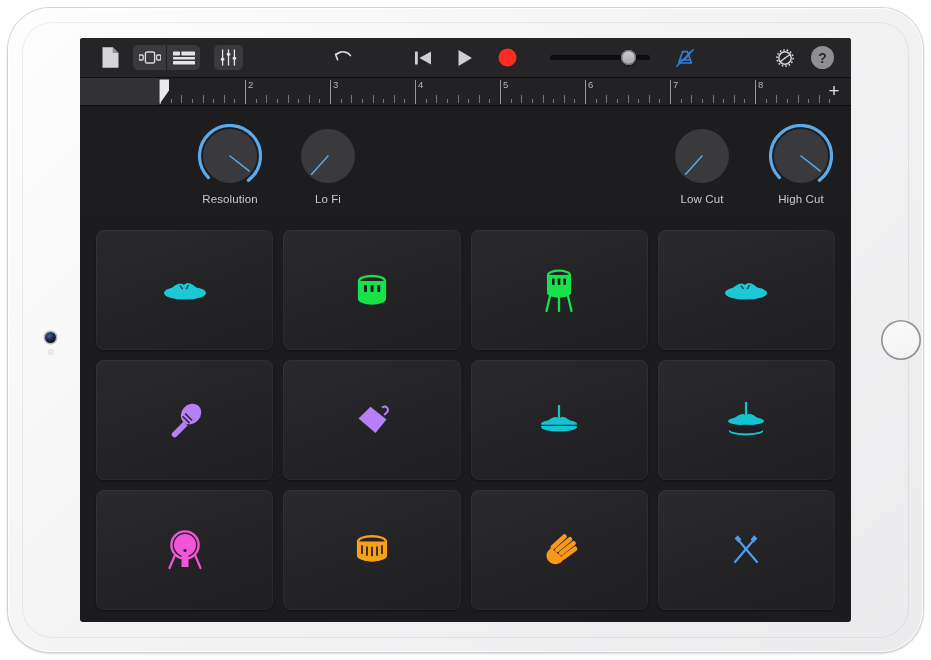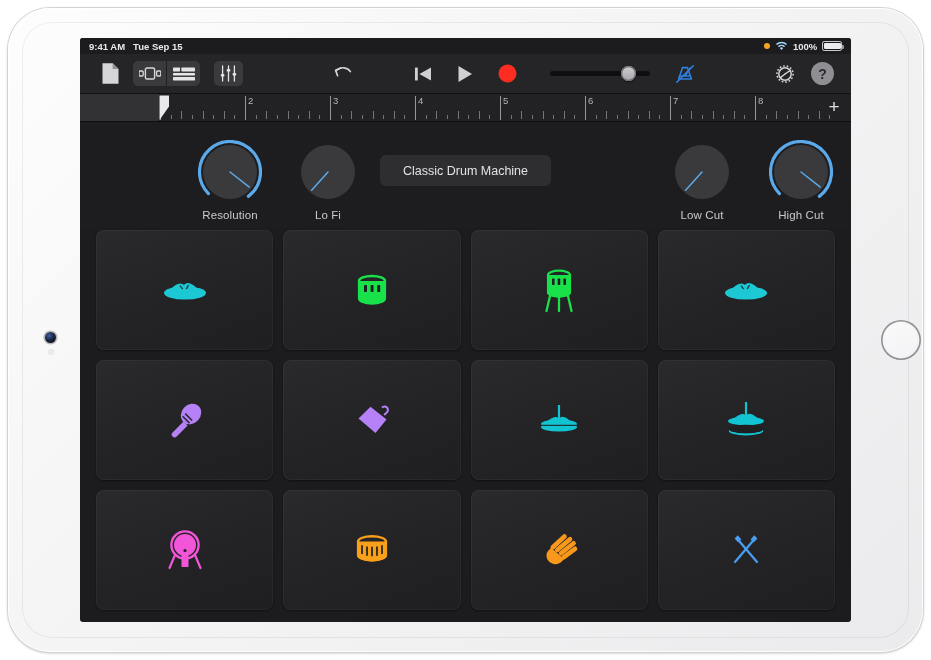--- a/index.html
+++ b/index.html
@@ -283,38 +283,20 @@
 
 <div id="ipad-frame">
   <div id="frame-inner-bevel"></div>
   <div id="camera"></div>
   <div id="ambient-sensor"></div>
   <div id="home-button"></div>
 </div>
 
 <div id="screen">
 
-  <div id="status-bar">
-    <div id="status-left">
-      <span>9:41 AM</span>
-      <span>Tue Sep 15</span>
-    </div>
-    <div id="status-right">
-      <span class="status-dot"></span>
-      <svg class="wifi-ico" width="13" height="10" viewBox="0 0 13 10">
-        <path d="M6.5 8.9 4.75 7.0a2.6 2.6 0 0 1 3.5 0Z" fill="#9fd9f5"></path>
-        <path d="M2.9 5.1a5.2 5.2 0 0 1 7.2 0l-1.05 1.1a3.75 3.75 0 0 0-5.1 0Z" fill="#9fd9f5"></path>
-        <path d="M0.9 2.9a8.1 8.1 0 0 1 11.2 0L11.0 4.05a6.6 6.6 0 0 0-9.0 0Z" fill="#9fd9f5"></path>
-      </svg>
-      <span class="batt-text">100%</span>
-      <span class="batt-shell">
-        <span class="batt-fill"></span>
-      </span>
-    </div>
-  </div>
 
   <div id="toolbar">
 
     <div id="tb-doc" class="tb-btn">
       <svg width="19" height="23" viewBox="0 0 19 23">
         <path d="M1.5 1.2h10.2l5.8 5.8v14.8H1.5Z" fill="#d6d6da"></path>
         <path d="M11.7 1.2v5.8h5.8Z" fill="#8e8e93"></path>
       </svg>
     </div>
 
@@ -486,21 +468,20 @@
       </div>
     <div id="playhead" style="left: 79px;">
       <svg width="11" height="26" viewBox="0 0 11 26">
         <path d="M0.5 0.5h9.5v11L0.5 25Z" fill="#e9e9ed"></path>
       </svg>
     </div>
     <div id="ruler-plus">+</div>
   </div>
 
   <div id="knob-strip">
-    <div id="preset-pill">Classic Drum Machine</div>
   <div class="knob-unit" style="left: 198px; top: 18px;">
         <div class="knob-wrap" style="width: 64px; height: 64px;"><svg width="64" height="64" viewBox="0 0 64 64">
             <circle cx="32" cy="32" r="27" fill="#3a3a3c"></circle>
             <line x1="32" y1="32" x2="15.61" y2="50.21" stroke="#5ba9e8" stroke-width="1.5" stroke-linecap="round"></line>
           </svg></div>
         <div class="knob-label">Lo Fi</div>
       </div>
       <div class="knob-unit" style="left: 100px; top: 18px;">
         <div class="knob-wrap" style="width: 64px; height: 64px;"><svg width="64" height="64" viewBox="0 0 64 64">
             <path d="M 10.43 53.57 A 30.5 30.5 0 1 1 50.36 56.36" fill="none" stroke="#5ba9e8" stroke-width="3.2" stroke-linecap="round"></path>

